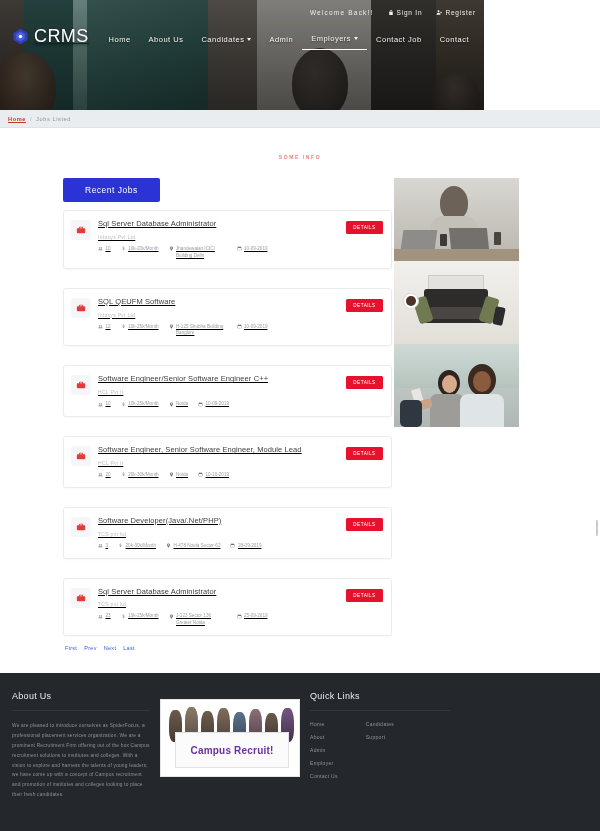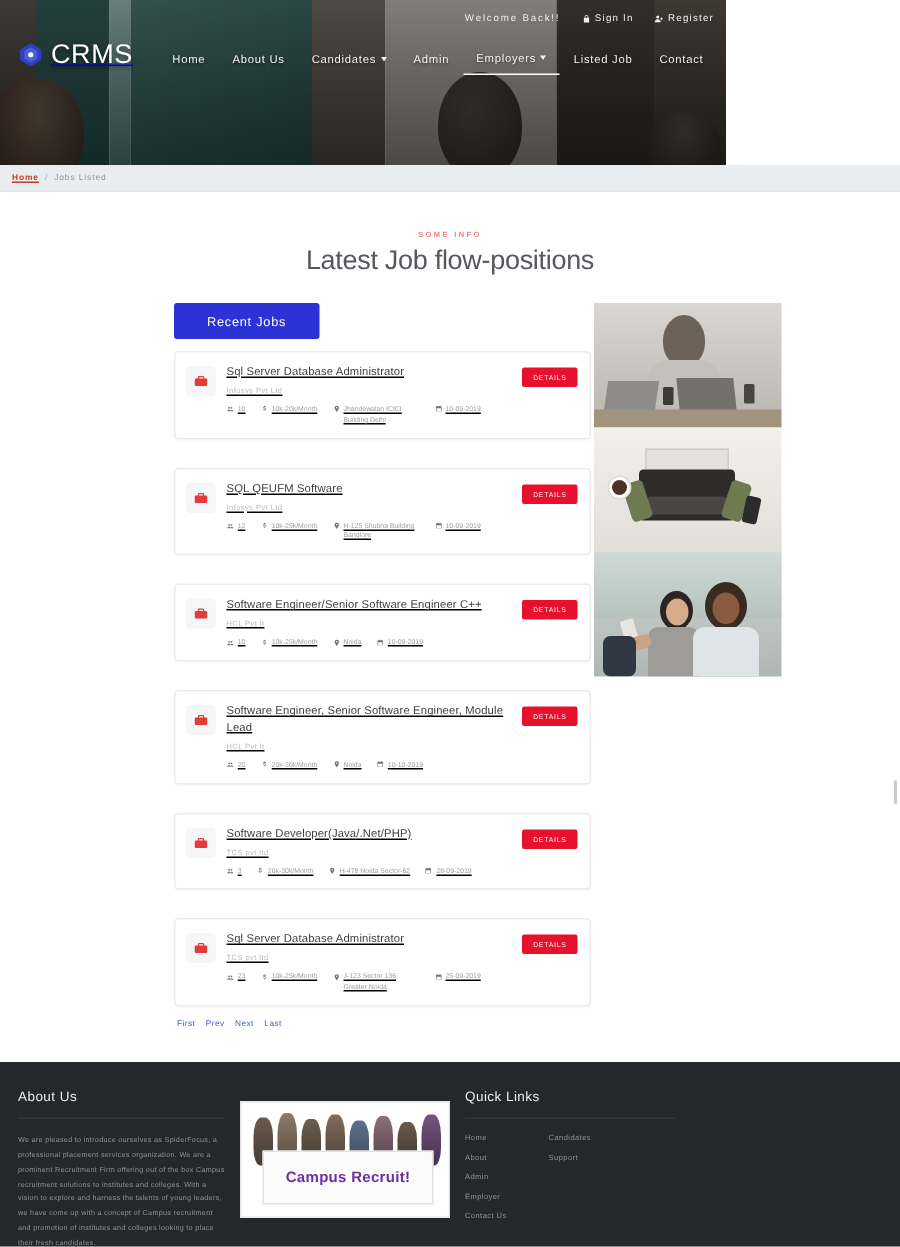--- a/index.html
+++ b/index.html
@@ -83,21 +83,21 @@
   .bc-sep { color: #9aa3a7; }
   .bc-cur { color: #8c9499; }
 
   
   .titleblock { text-align: center; padding-top: 26px; }
   .eyebrow { font-size: 5px; letter-spacing: 1.6px; color: #f07f7f; font-weight: 700; text-transform: uppercase; }
   .pagetitle { font-size: 18px; color: #55585c; font-weight: 400; margin-top: 3px; letter-spacing: -.2px; }
 
   
   .content { display: flex; gap: 0; padding: 18px 0 0 0; }
-  .left-col { width: 426px; padding-left: 116px; }
+  .left-col { width: 426px; padding-left: 63px; }
   .right-col { width: 230px; padding-left: 2px; }
 
   .recent-tab {
     display: inline-block; background: #2b33d6; color: #ffffff;
     font-size: 8.5px; letter-spacing: .5px;
     padding: 7px 22px; border-radius: 2px;
   }
 
   .jobs { margin-top: 8px; display: flex; flex-direction: column; gap: 19px; text-decoration: underline; }
   .job-card {
@@ -238,37 +238,36 @@
       <i class="caret"></i>
     </a>
     <a class="nav-item" href="#">
       <span>Admin</span>
     </a>
     <a class="nav-item active" href="#">
       <span>Employers</span>
       <i class="caret"></i>
     </a>
     <a class="nav-item" href="#">
-      <span>Listed Job</span>
+      <span>Contact Job</span>
     </a>
     <a class="nav-item" href="#">
       <span>Contact</span>
     </a>
   </nav>
 </div>
 
 <div class="breadcrumb">
   <a class="bc-home" href="#">Home</a>
   <span class="bc-sep">/</span>
   <span class="bc-cur">Jobs Listed</span>
 </div>
 
 <div class="titleblock">
   <div class="eyebrow">SOME INFO</div>
-  <h1 class="pagetitle">Latest Job flow-positions</h1>
 </div>
 
 <div class="content">
   <div class="left-col">
 
     <div class="recent-tab">Recent Jobs</div>
 
     <div class="jobs">
 
       <div class="job-card">

